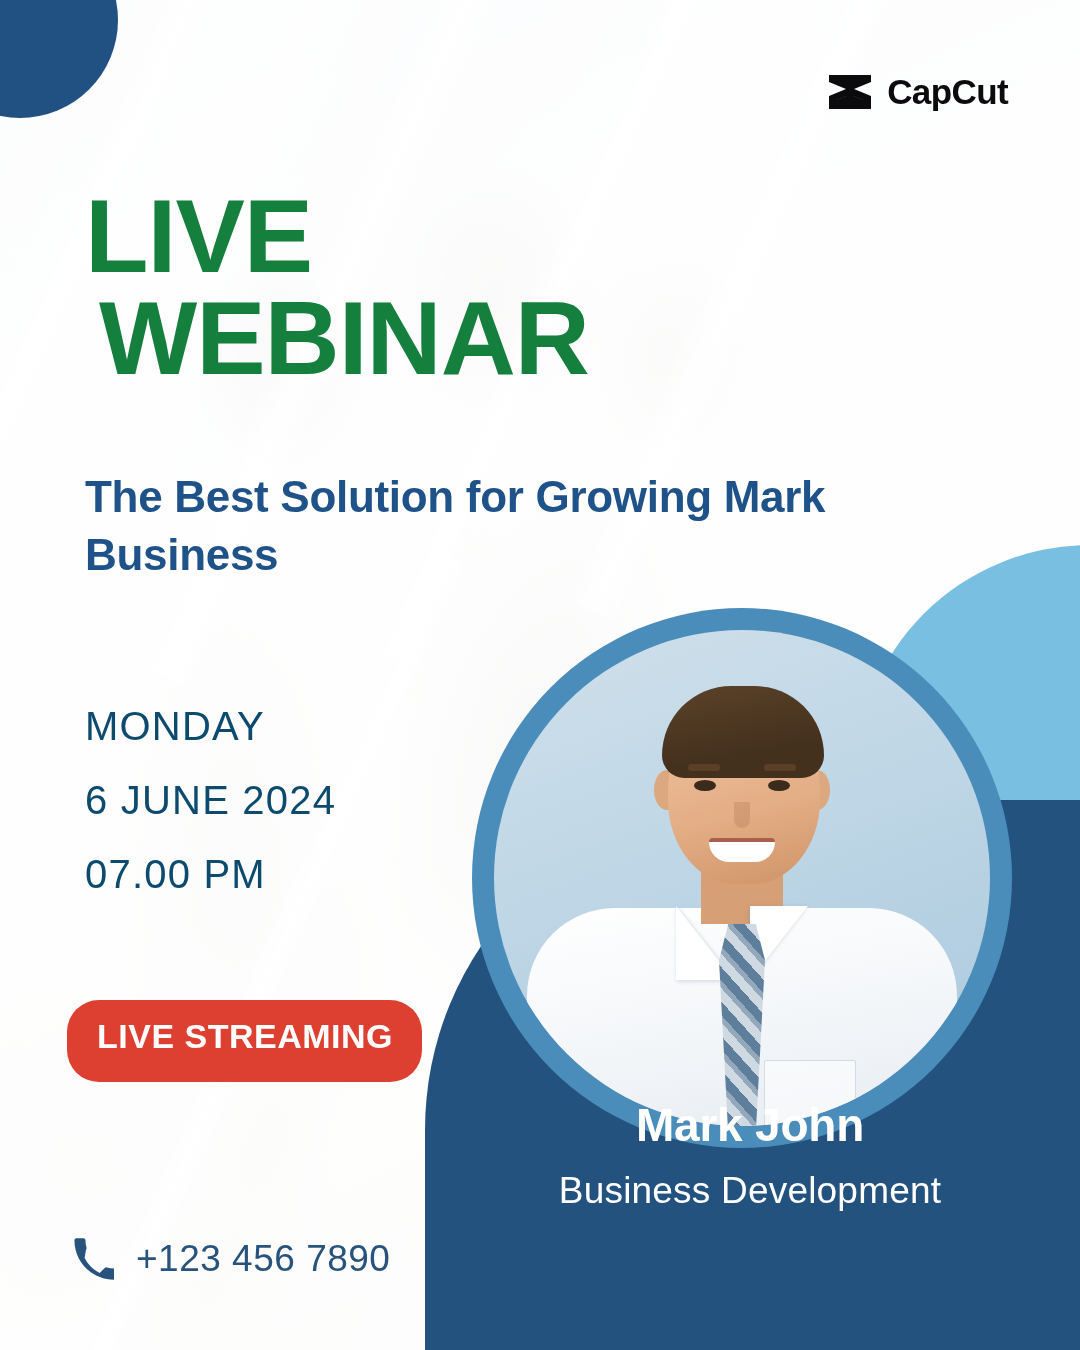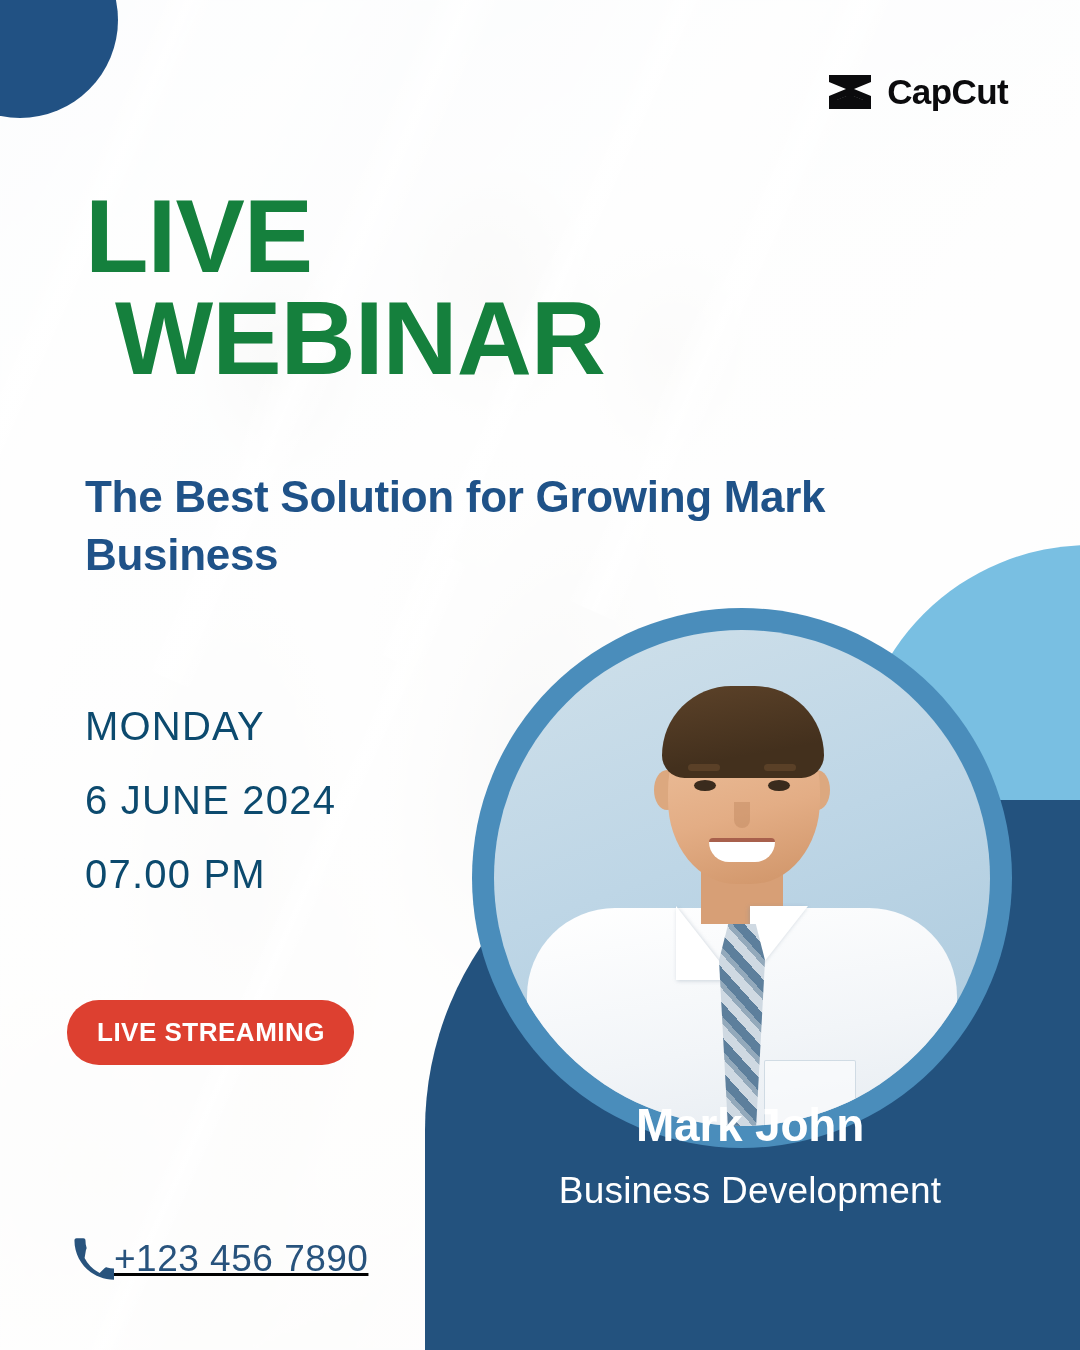--- a/index.html
+++ b/index.html
@@ -204,21 +204,21 @@
     font-family:"Liberation Sans", sans-serif;
   }
 
   
   .headline {
     position:absolute; left:85px; top:186px;
     font-size:104px; line-height:.98;
     font-weight:700; letter-spacing:-1px;
     color:#15803d;
   }
-  .headline .l2 { display:block; margin-left:30px; }
+  .headline .l2 { display:block; margin-left:14px; }
 
   .subheadline {
     position:absolute; left:85px; top:468px;
     width:800px;
     font-size:44px; line-height:1.32;
     font-weight:700; color:#1f5288;
     letter-spacing:-.3px;
   }
 
   .datetime {
@@ -229,30 +229,30 @@
     font-size:40px; line-height:1.0;
     font-weight:400; letter-spacing:1.2px;
     margin-bottom:34px;
   }
   .dt-line:last-child { margin-bottom:0;margin-top:12px; }
 
   .badge {
     position:absolute; left:67px; top:1000px;
     background:#dd4030;
     color:#ffffff;
-    font-size:26px; font-weight:700;
+    font-size:34px; font-weight:700;
     letter-spacing:.5px;
-    padding:17px 29px 17px 30px;
+    padding:17px 29px 26px 30px;
     border-radius:32px;
     display:inline-block;
   }
 
   .phone-row {
     position:absolute; left:72px; top:1238px;
-    display:flex; align-items:center; text-decoration:underline;
+    display:flex; align-items:center; gap:22px;
   }
   .phone-icon { width:42px; height:42px; display:block; }
   .phone-number {
     font-size:37px; font-weight:400;
     color:#28537d; letter-spacing:.5px;
   }
 
   .speaker {
     position:absolute; left:470px; top:1098px;
     width:560px; text-align:center; color:#ffffff;

